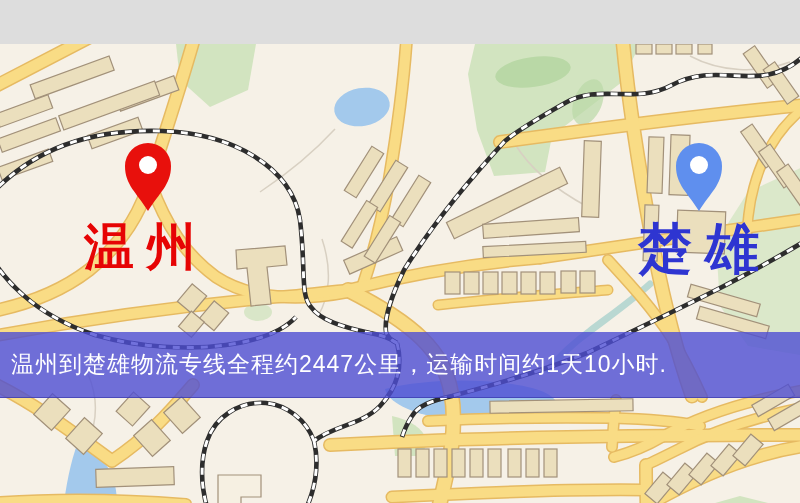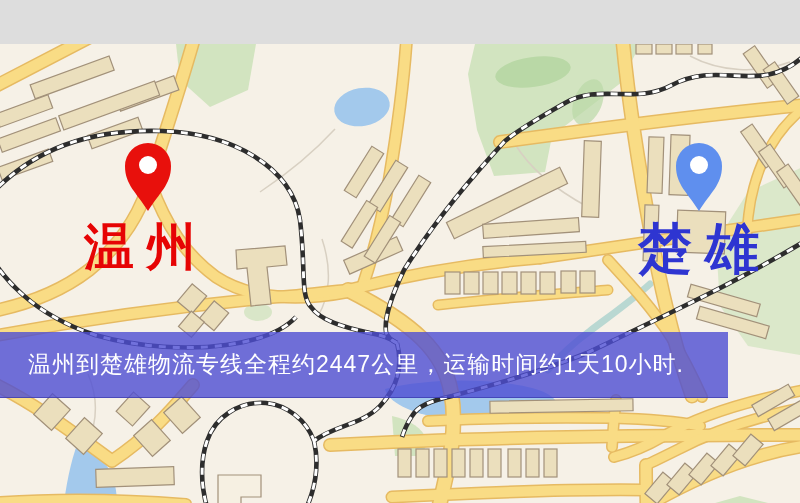--- a/index.html
+++ b/index.html
@@ -19,25 +19,25 @@
   .rww{fill:none;stroke:#ffffff;stroke-width:2.9;stroke-dasharray:7 7}
   .bd{fill:#ebdfbd;stroke:#a2917a;stroke-width:1.2}
   .bw{fill:#f6f0e2;stroke:#a2917a;stroke-width:1.2}
   
   .map-label{position:absolute;font-family:"DejaVu Serif","Liberation Serif",serif;
              font-weight:700;line-height:1;white-space:nowrap;
              text-shadow:0 0 1px rgba(255,255,255,.4);}
   #label-origin{left:84px;top:178px;font-size:50px;letter-spacing:12px;color:#e60404;}
   #label-dest{left:638px;top:177px;font-size:54px;letter-spacing:13px;color:#2e35d1;}
   
-  #banner{position:absolute;left:0;top:288px;width:728px;height:66px;
+  #banner{position:absolute;left:0;top:288px;width:800px;height:66px;
           background:rgba(77,78,211,0.80);
           border-bottom:1px solid rgba(45,45,160,0.55);
           display:flex;align-items:center;box-sizing:border-box;
-          padding-left:28px;}
+          padding-left:11px;}
   #banner .txt{color:#ffffff;font-size:23px;letter-spacing:1px;
                font-family:"Liberation Sans",sans-serif;}
 </style>
 </head>
 <body>
 
 <div id="stage">
   <svg width="800" height="503" viewBox="0 0 800 503">
     <defs>
 

